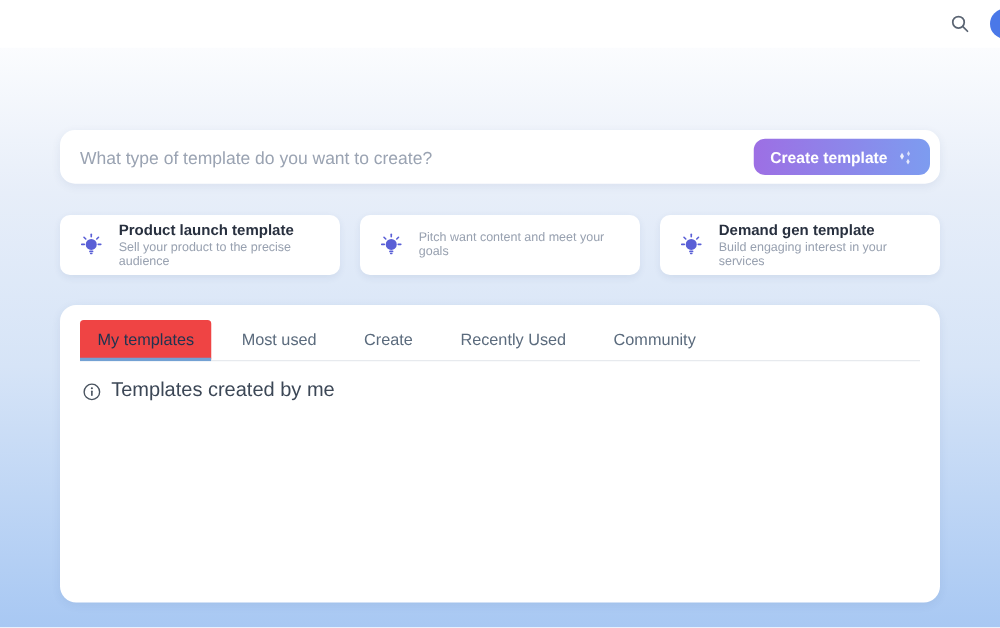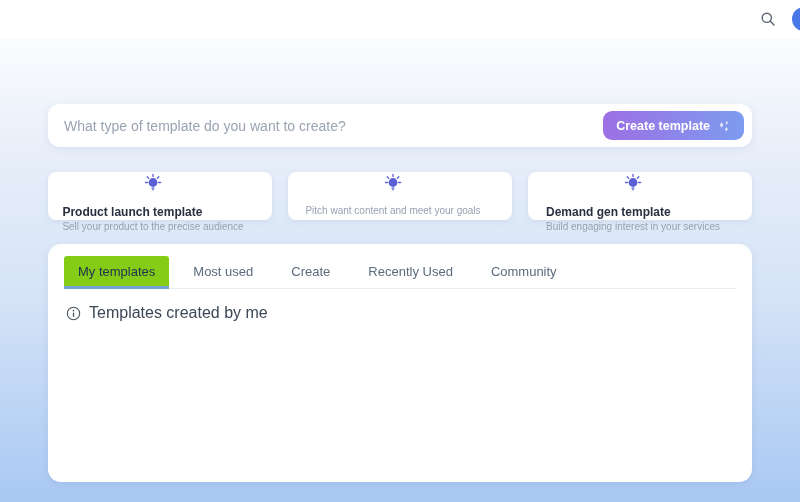--- a/index.html
+++ b/index.html
@@ -24,32 +24,32 @@
     font-family:"Liberation Sans", sans-serif; }
   .composer input::placeholder { color:#9aa3b2; }
   .create-btn { display:flex; align-items:center; gap:7px; border:none; cursor:pointer;
     background:linear-gradient(90deg,#9d6fe4 0%,#7d9cf0 100%); color:#ffffff; font-weight:bold;
     font-size:12.5px; padding:0 13px; height:29px; border-radius:9px; font-family:"Liberation Sans", sans-serif;justify-content:space-between; }
 
   
   .cards { position:absolute; left:48px; top:134px; display:flex; gap:16px; }
   .card { width:224px; height:48px; background:#ffffff; border-radius:8px;
     box-shadow:0 2px 6px rgba(40,70,120,.08); display:flex; align-items:center; padding:0 28px 0 14px;
-    gap:11px; cursor:pointer;flex-direction:column; }
+    gap:11px; cursor:pointer; }
   .card-text { display:flex; flex-direction:column; gap:2px; }
   .card-title { font-size:12px; font-weight:bold; color:#28303f; }
   .card-sub { font-size:10px; color:#98a1b0; }
 
   
   .panel { position:absolute; left:48px; top:206px; width:704px; height:238px; background:#ffffff;
     border-radius:13px; box-shadow:0 2px 8px rgba(40,70,120,.08); padding:12px 16px 0 16px; }
   .tabs { display:flex; align-items:flex-end; border-bottom:1px solid #e7eaee; }
   .tab { padding:8px 14px 7px 14px; font-size:13px; color:#5b6b7d; cursor:pointer;
     border-bottom:3px solid transparent; margin-bottom:-1px; margin-right:10px; white-space:nowrap; }
-  .tab.active { background:#84cc16; color:#203450; border-bottom-color:#73a1d3; border-top-left-radius:3px; border-top-right-radius:3px; }
+  .tab.active { background:#ef4444; color:#203450; border-bottom-color:#73a1d3; border-top-left-radius:3px; border-top-right-radius:3px; }
   .empty-row { display:flex; align-items:center; gap:8px; margin-top:15px; padding-left:2px; }
   .empty-label { font-size:16px; color:#3c4756; }
 </style>
 </head>
 <body>
 
 <div class="topbar">
   <div class="topbar-actions">
     <button class="search-btn">
       <svg width="16" height="16" viewBox="0 0 16 16" fill="none">

